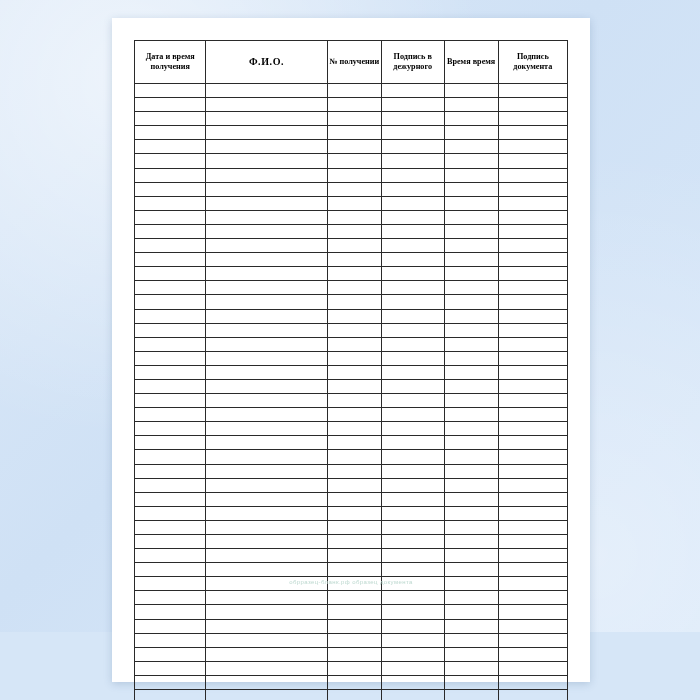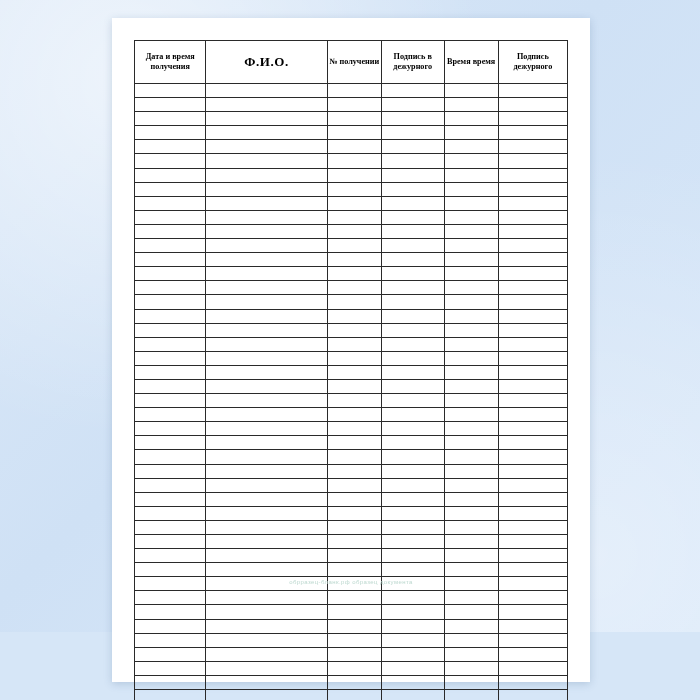--- a/index.html
+++ b/index.html
@@ -59,21 +59,21 @@
     font-weight: bold;
     font-size: 8.2px;
     line-height: 1.25;
     text-align: center;
     vertical-align: middle;
     height: 38px;
     padding: 2px 1px;
     color: #000;
   }
   #doc-table thead th.fio-head {
-    font-size: 13px;
+    font-size: 10px;
     letter-spacing: 0.6px;
   }
   #doc-table tbody td {
     height: 13.1px;
   }
 
   
   #watermark {
     position: absolute;
     left: 0;
@@ -104,21 +104,21 @@
         <col style="width:12.5%">
         <col style="width:16.0%">
       </colgroup>
       <thead>
         <tr>
           <th>Дата и время получения</th>
           <th class="fio-head">Ф.И.О.</th>
           <th>№ получении</th>
           <th>Подпись в дежурного</th>
           <th>Время время</th>
-          <th>Подпись дежурного</th>
+          <th>Подпись документа</th>
         </tr>
       </thead>
       <tbody id="table-body">
           <tr>
             <td></td>
             <td></td>
             <td></td>
             <td></td>
             <td></td>
             <td></td>

